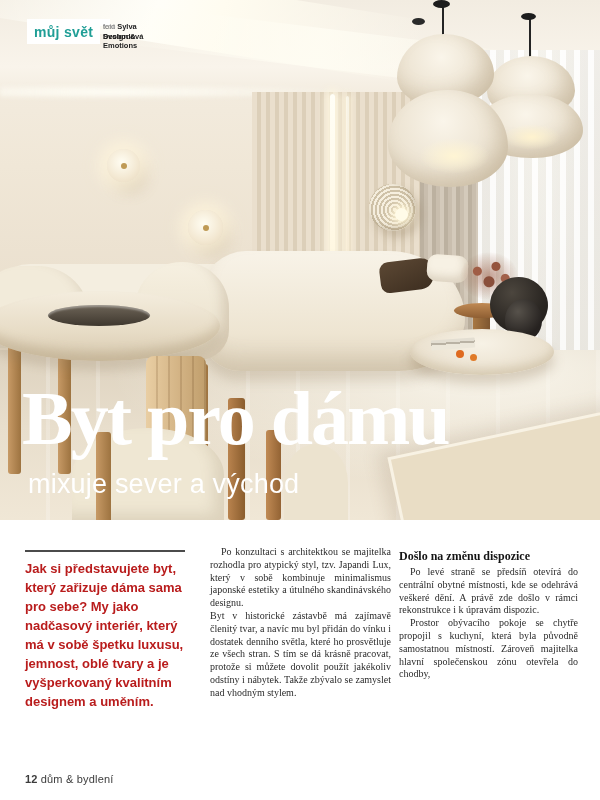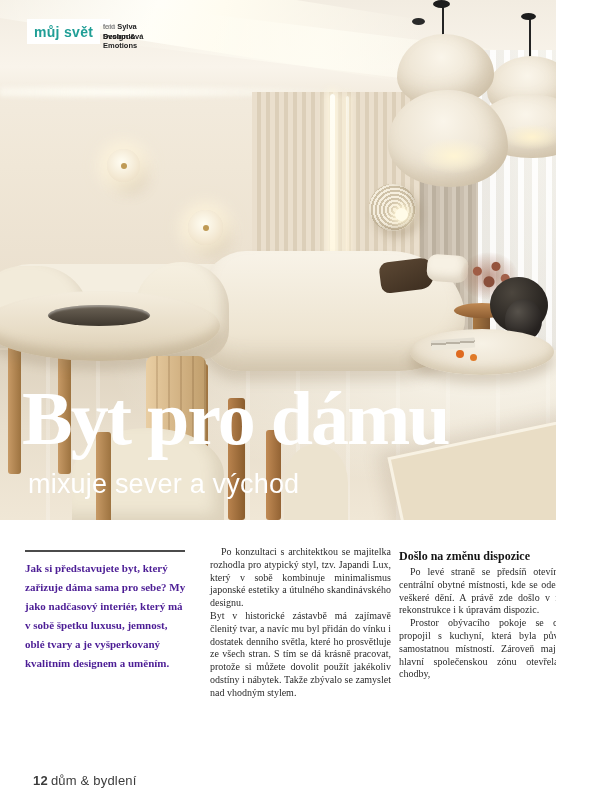--- a/index.html
+++ b/index.html
@@ -1,17 +1,17 @@
 <!DOCTYPE html>
 <html lang="cs"><head>
 <meta charset="utf-8">
 <style>
   * { margin:0; padding:0; box-sizing:border-box; }
   html,body { width:600px; height:800px; background:#fff; font-family:"Liberation Sans",sans-serif; }
-  .page { position:relative; width:556px; height:800px; background:#fff; overflow:hidden; }
+  .page { position:relative; width:600px; height:800px; background:#fff; overflow:hidden; }
 
   
   .photo { position:absolute; top:0; left:0; width:600px; height:520px; overflow:hidden;
            background:linear-gradient(180deg,#f6f0e6 0%,#f0e7d7 32%,#e9decc 62%,#e2d6c0 100%); }
   .photo div { position:absolute; }
 
   .ceiling { top:0; left:0; width:600px; height:96px;
              background:linear-gradient(180deg,#f2ece1,#f9f4eb 70%,#f3ecdf); }
   .streak-a { top:-18px; left:-60px; width:480px; height:64px; transform:rotate(9deg);
               background:linear-gradient(100deg,rgba(255,255,250,0),#fffef8 45%,#fffcf0 58%,rgba(255,255,250,0)); }
@@ -163,30 +163,30 @@
   .title { position:absolute; left:22px; top:378px; color:#fff;
            font-family:"Liberation Serif",serif; font-weight:600; font-size:76px; line-height:80px;
            letter-spacing:-2px; }
   .subtitle { position:absolute; left:28px; top:468px; color:#fff; font-size:27px; line-height:32px;
            font-weight:400; letter-spacing:.2px; }
 
   
   .col { position:absolute; }
   .col-intro { left:25px; top:540px; width:162px; }
   .rule { border:0; border-top:2px solid #4b4b4b; width:160px; margin:10px 0 7px; }
-  .intro { font-weight:bold; font-size:11px; line-height:19px; color:#4c1d95;font-family:Liberation Serif, serif; }
+  .intro { font-weight:bold; font-size:13px; line-height:19px; color:#b91c1c; }
   .col-mid { left:210px; top:546px; width:181px; }
   .col-right { left:399px; top:546px; width:179px; }
   .body-p { font-family:"Liberation Serif",serif; font-size:10px; line-height:12.8px; color:#2b2b2b;
             text-align:justify; hyphens:auto; }
   .body-p.indent { text-indent:11px; }
   .subhead { font-family:"Liberation Serif",serif; font-weight:bold; font-size:12px; line-height:14px;
             color:#141414; margin:3px 0 3px; }
 
-  .footer { position:absolute; left:25px; top:773px; font-size:13px; color:#3c3c3c; letter-spacing:.2px;margin-left:8px; }
+  .footer { position:absolute; left:25px; top:773px; font-size:11px; color:#3c3c3c; letter-spacing:.2px; }
   .footer b { margin-right:3px; }
 </style>
 </head>
 <body>
 
 <div class="page">
 
   <div class="photo">
     <div class="ceiling"></div>
     <div class="streak-a"></div>

